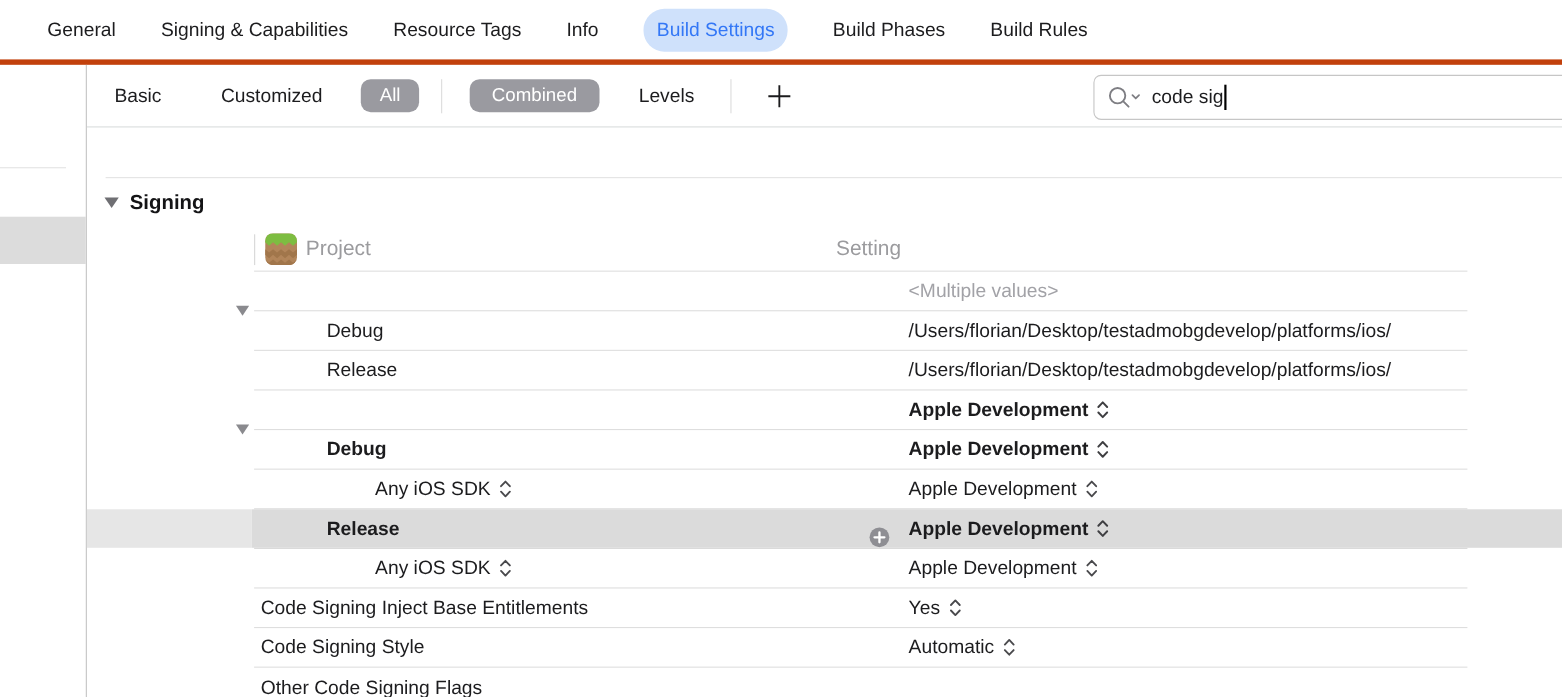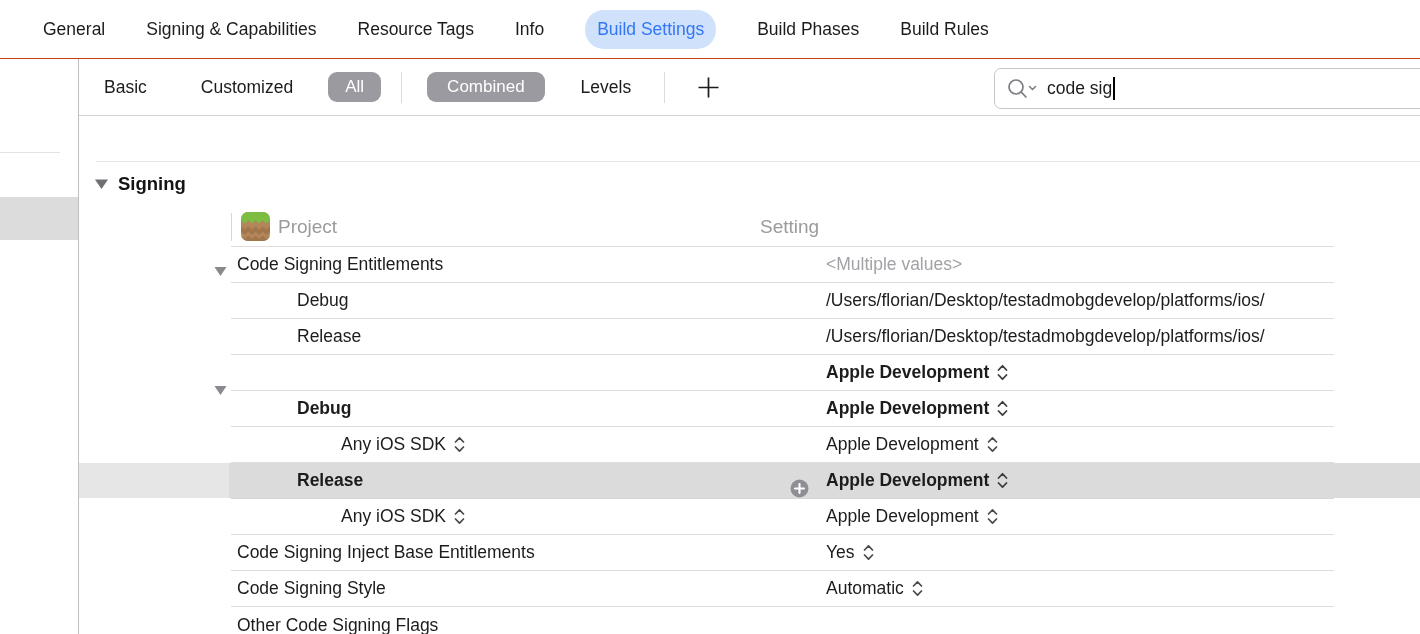--- a/index.html
+++ b/index.html
@@ -1,20 +1,20 @@
 <!DOCTYPE html>
 <html><head>
 <meta charset="utf-8">
 <style>
   * { margin:0; padding:0; box-sizing:border-box; }
   html,body { width:1420px; height:634px; overflow:hidden; background:#fff;
     font-family:"Liberation Sans","DejaVu Sans",sans-serif; color:#1c1c1e; }
 
   
-  .tabbar { height:59px; border-bottom:1px solid #c2410c; display:flex;
+  .tabbar { height:59px; border-bottom:5px solid #c2410c; display:flex;
     align-items:center; padding-left:43px; gap:41px; background:#fff; }
   .tab { font-size:17.5px; color:#1c1c1e; white-space:nowrap; cursor:default; }
   .tab.selected { background:#cfe1fb; color:#3377f6; padding:9px 12px; border-radius:19px; }
 
   
   .content-row { display:flex; height:575px; }
   .sidebar { width:79px; border-right:1px solid #bfbfbf; position:relative; background:#fff; flex:none; }
   .side-line { position:absolute; top:93px; left:0; width:60px; height:1px; background:#e3e3e3; }
   .side-sel { position:absolute; top:138px; left:0; width:78px; height:43px; background:#dcdcdc; }
 
@@ -160,21 +160,20 @@
           <div class="cell c1">
             <span class="hdr-set">Setting</span>
           </div>
         </div>
 
         <div class="trow">
           <div class="cell c1">
             <svg class="tri" width="13" height="11" viewBox="0 0 13 11">
                 <path d="M0.5 1 H12.5 L6.5 10 Z" fill="#8a8a8e"></path>
               </svg>
-            <span>Code Signing Entitlements</span>
           </div>
           <div class="cell c2 graytxt">
               <span>&lt;Multiple values&gt;</span>
             </div>
         </div>
 
         <div class="trow">
           <div class="cell c1 ind2">
               <span>Debug</span>
             </div>

